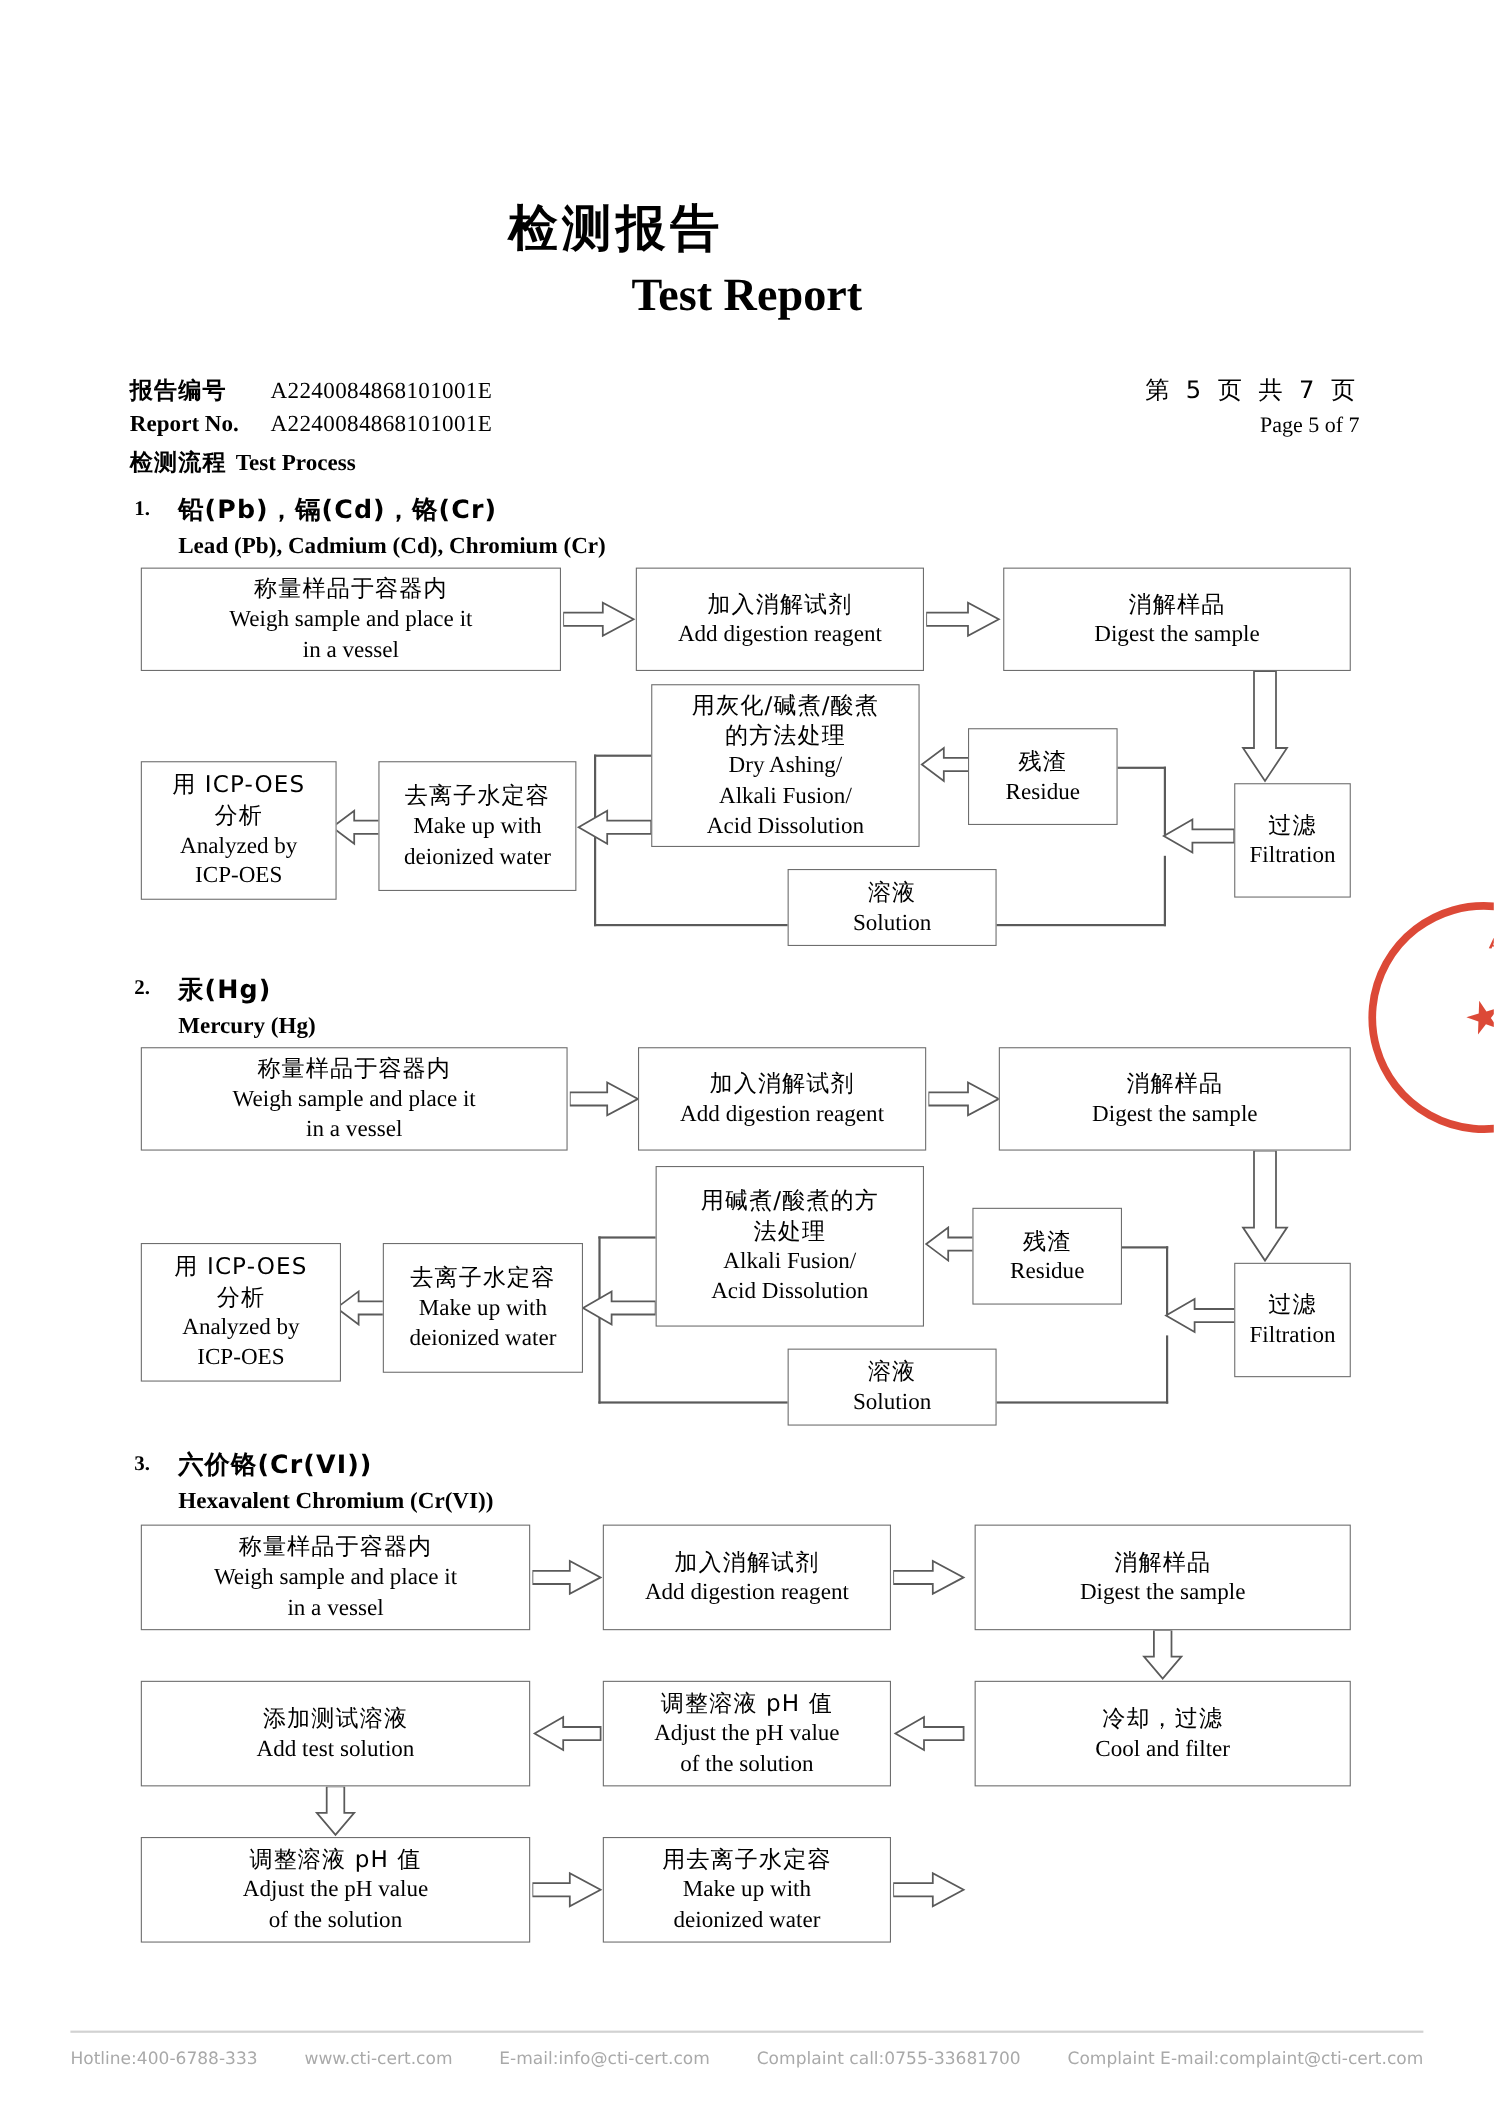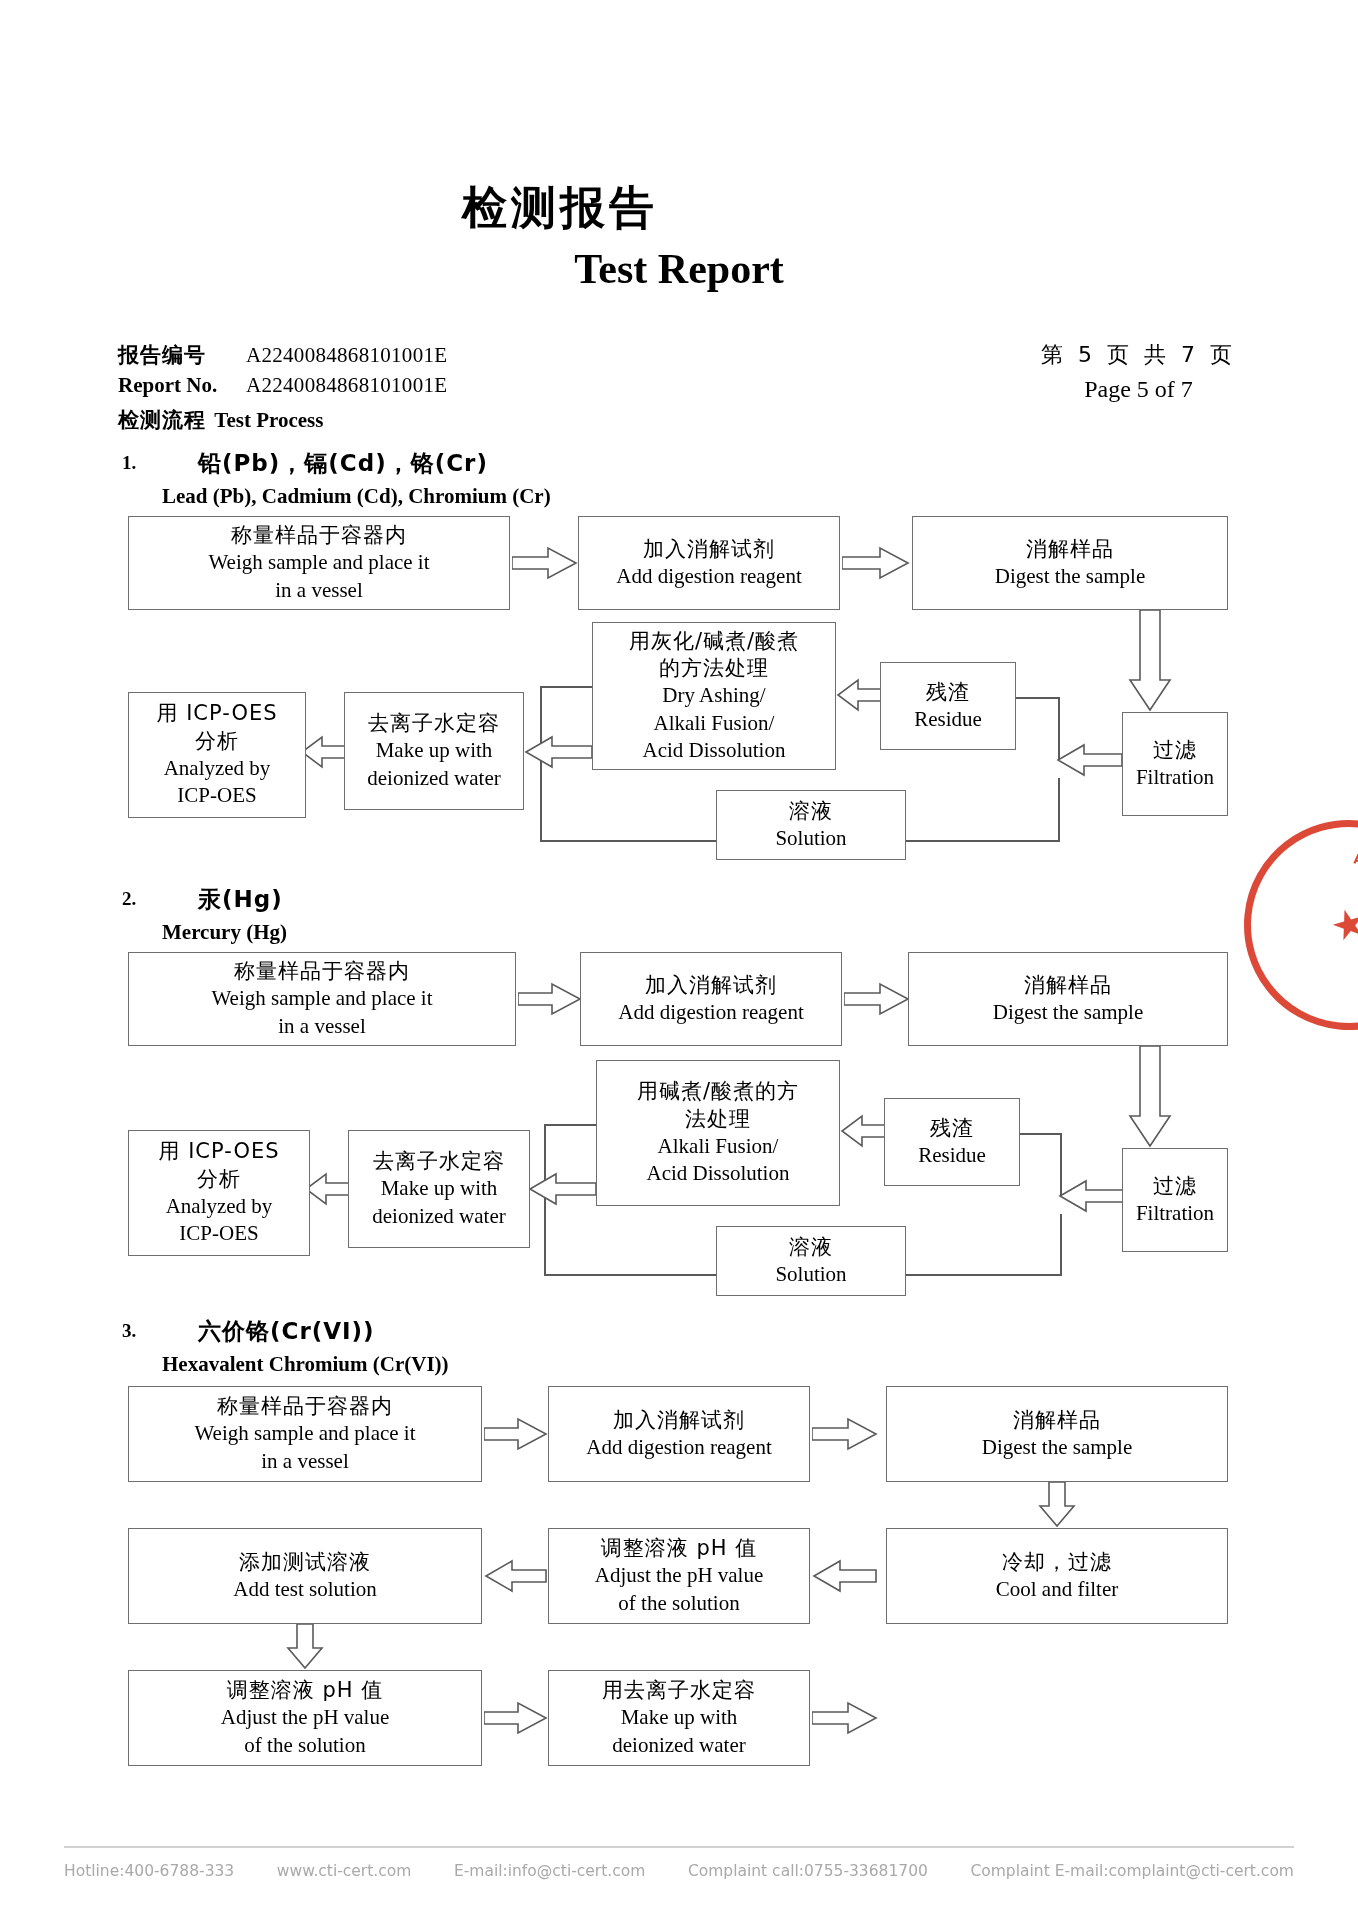--- a/index.html
+++ b/index.html
@@ -43,35 +43,35 @@
 
   
   .meta{position:absolute;left:118px;top:340px;font-size:0;}
   .meta-row{display:flex;align-items:center;height:30px;}
   .meta-label{width:128px;font-size:21px;font-weight:bold;}
   .meta-label.cn{font-family:"DejaVu Sans","Liberation Sans",sans-serif;letter-spacing:1px;}
   .meta-val{font-size:21px;letter-spacing:0.3px;}
 
   .pageno{position:absolute;right:122px;top:340px;text-align:right;}
   .pageno-cn{font-family:"DejaVu Sans","Liberation Sans",sans-serif;font-size:22px;letter-spacing:4px;}
-  .pageno-en{font-size:24px;margin-top:6px;text-align:center;}
+  .pageno-en{font-size:20px;margin-top:6px;}
 
   .proc-head{
     position:absolute;left:118px;top:406px;font-size:21px;font-weight:bold;
   }
   .proc-head .cn{font-family:"DejaVu Sans","Liberation Sans",sans-serif;letter-spacing:1px;}
 
   
   .sec{position:absolute;}
   .sec-num{
     position:absolute;left:0;top:4px;font-size:19px;font-weight:bold;
   }
   .sec-cn{
     position:absolute;left:40px;top:0;font-size:23px;font-weight:bold;
-    font-family:"DejaVu Sans","Liberation Sans",sans-serif;letter-spacing:1px;white-space:nowrap;margin-left:36px;
+    font-family:"DejaVu Sans","Liberation Sans",sans-serif;letter-spacing:1px;white-space:nowrap;
   }
   .sec-en{
     position:absolute;left:40px;top:36px;font-size:21px;font-weight:bold;white-space:nowrap;
   }
 
   
   .fbox{
     position:absolute;box-sizing:border-box;
     border:1.6px solid #6e6e6e;
     background:#fff;

